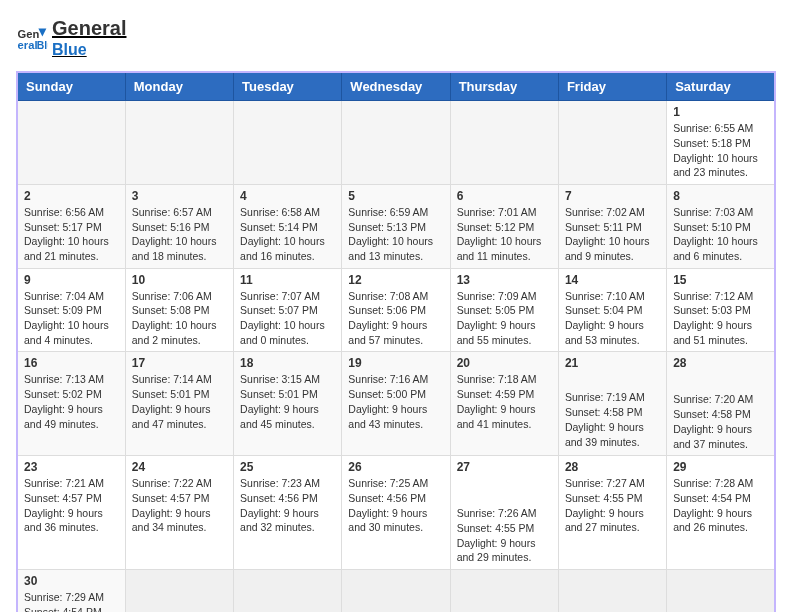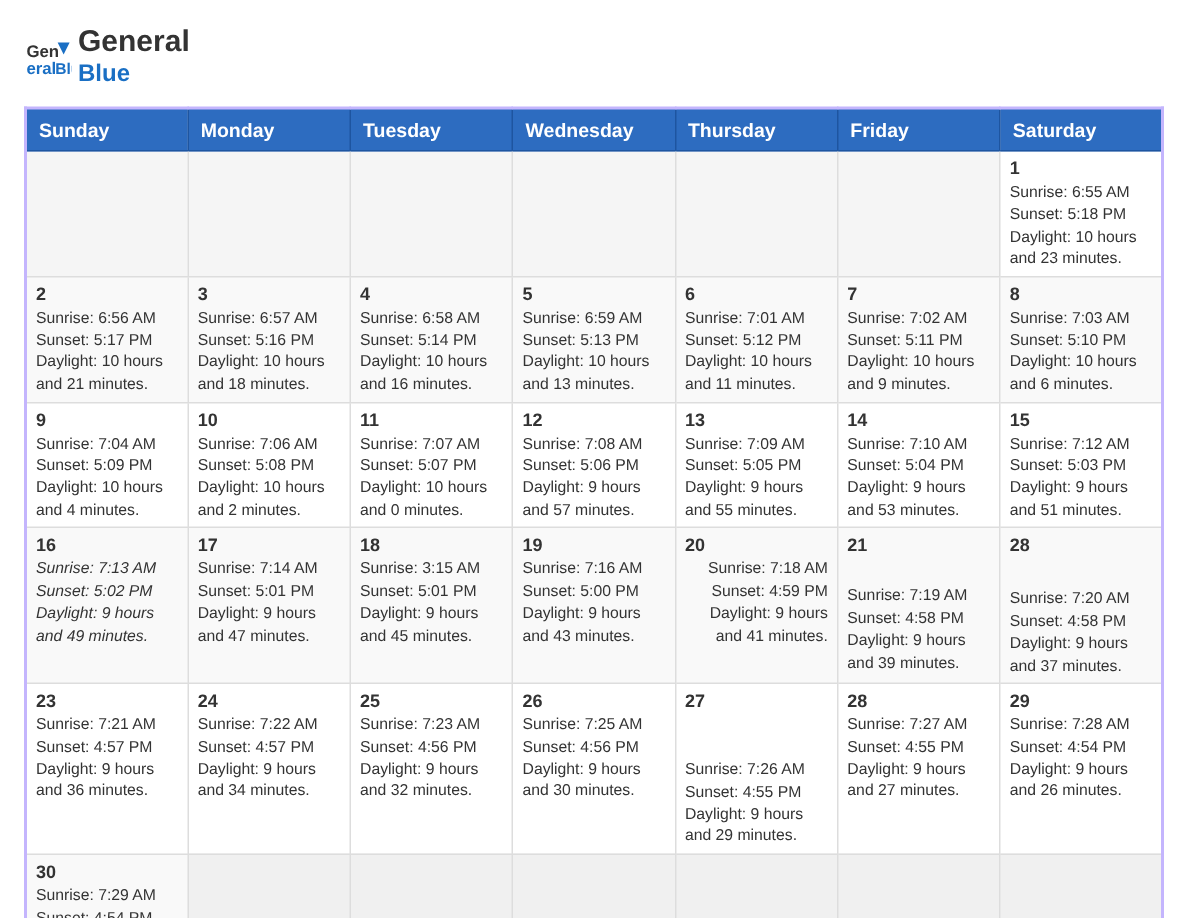--- a/index.html
+++ b/index.html
@@ -8,20 +8,21 @@
       background: #fff;
       width: 792px;
       min-height: 612px;
       padding: 16px;
     }
     .header-area {
       display: flex;
       justify-content: space-between;
       align-items: flex-start;
       margin-bottom: 12px;
+      text-decoration: underline;
     }
     .logo {
       display: flex;
       align-items: center;
       gap: 4px;
     }
     .logo-icon {
       width: 32px;
       height: 32px;
     }
@@ -215,21 +216,21 @@
         <td>
           <span class="day-num">15</span>
           <div class="day-info" style="white-space: pre-line;">Sunrise: 7:12 AM
 Sunset: 5:03 PM
 Daylight: 9 hours and 51 minutes.</div>
         </td>
       </tr>
       <tr>
         <td>
           <span class="day-num">16</span>
-          <div class="day-info" style="white-space: pre-line; font-style: italic;">Sunrise: 7:13 AM
+          <div class="day-info" style="white-space: pre-line;">Sunrise: 7:13 AM
 Sunset: 5:02 PM
 Daylight: 9 hours and 49 minutes.</div>
         </td>
         <td>
           <span class="day-num">17</span>
           <div class="day-info" style="white-space: pre-line;">Sunrise: 7:14 AM
 Sunset: 5:01 PM
 Daylight: 9 hours and 47 minutes.</div>
         </td>
         <td>
@@ -239,21 +240,21 @@
 Daylight: 9 hours and 45 minutes.</div>
         </td>
         <td>
           <span class="day-num">19</span>
           <div class="day-info" style="white-space: pre-line;">Sunrise: 7:16 AM
 Sunset: 5:00 PM
 Daylight: 9 hours and 43 minutes.</div>
         </td>
         <td>
           <span class="day-num">20</span>
-          <div class="day-info" style="white-space: pre-line; text-align: right;">Sunrise: 7:18 AM
+          <div class="day-info" style="white-space: pre-line;">Sunrise: 7:18 AM
 Sunset: 4:59 PM
 Daylight: 9 hours and 41 minutes.</div>
         </td>
         <td>
           <span class="day-num">21</span>
           <div class="day-info" style="white-space: pre-line; margin-top: 20px;">Sunrise: 7:19 AM
 Sunset: 4:58 PM
 Daylight: 9 hours and 39 minutes.</div>
         </td>
         <td>

